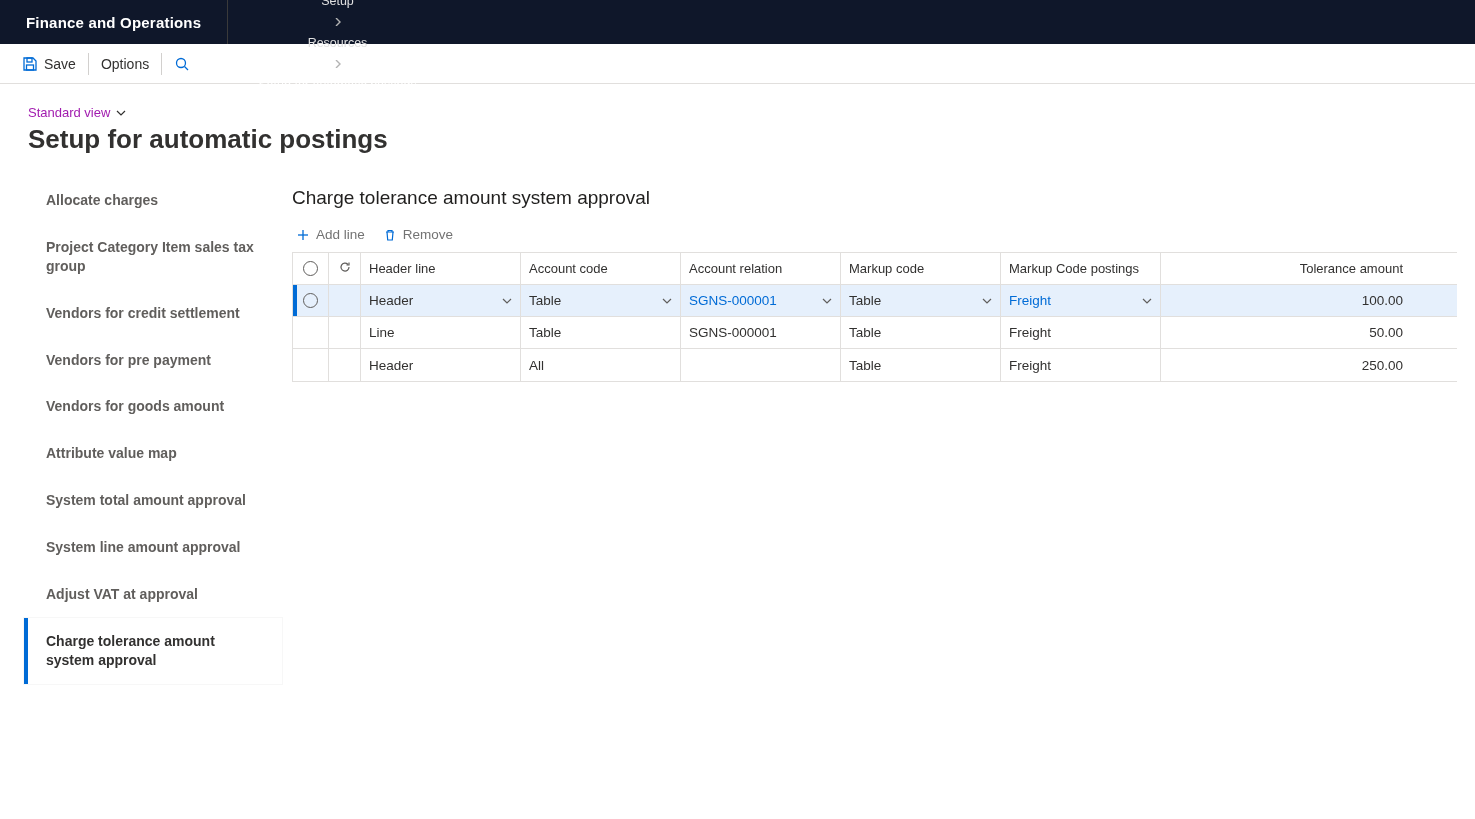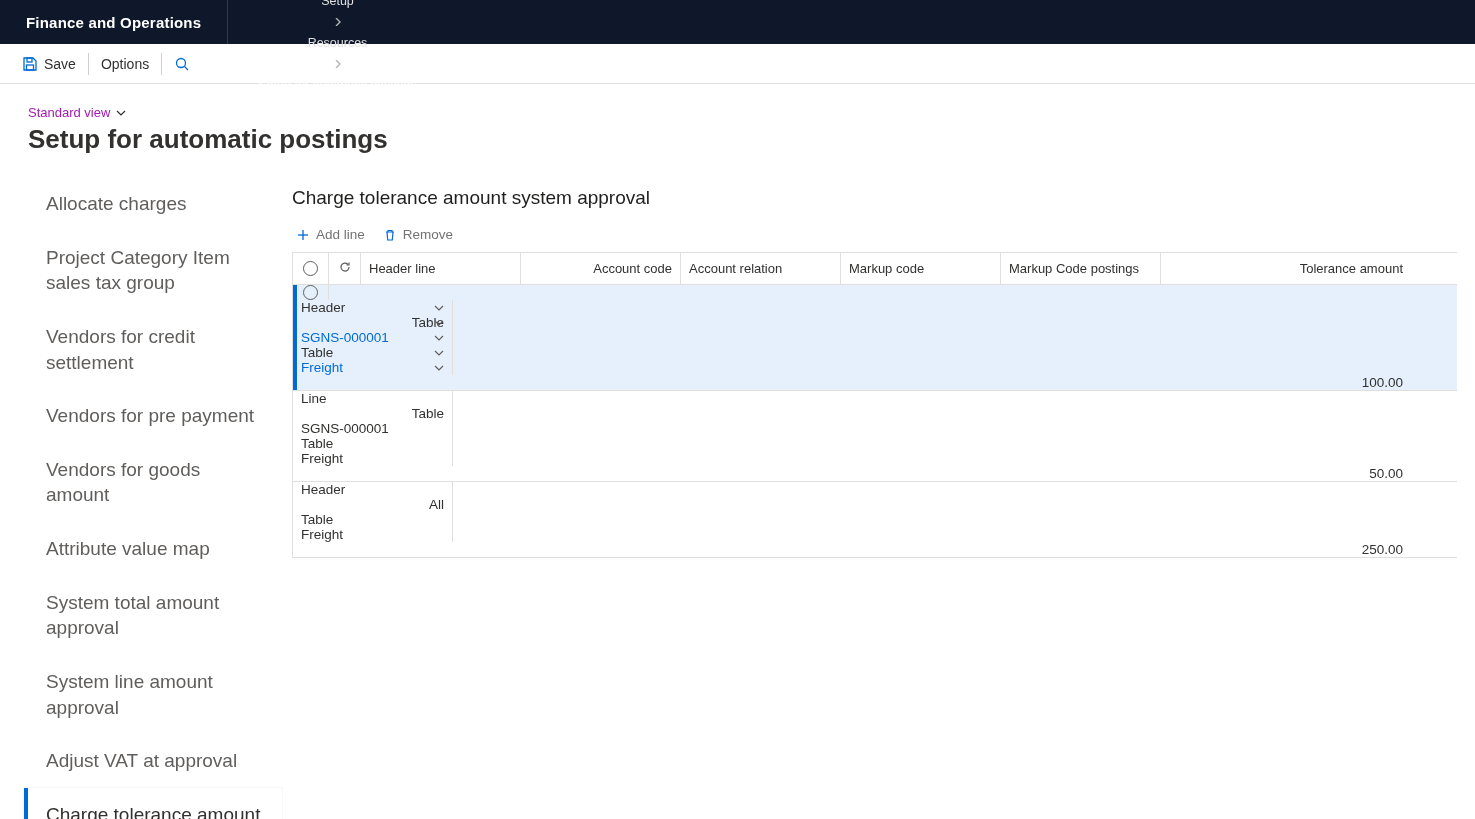--- a/index.html
+++ b/index.html
@@ -22,21 +22,21 @@
 
     
     .page-header { padding: 20px 0 14px 28px; }
     .view-selector { display: inline-flex; align-items: center; gap: 6px; font-size: 13px; color: #a21caf; cursor: pointer; margin-bottom: 4px; }
     .view-selector svg { display: block; }
     .page-title { font-size: 26px; font-weight: 600; }
 
     
     .body { display: flex; }
     .sidebar { width: 282px; padding: 8px 0 20px 28px; }
-    .sidebar-item { display: flex; align-items: center; padding: 14px 18px; font-size: 19px; color: #605e5c; cursor: pointer; line-height: 1.35; border-left: 4px solid transparent; margin-left: -4px; }
+    .sidebar-item { display: flex; align-items: center; padding: 14px 18px; font-size: 14px; color: #605e5c; cursor: pointer; line-height: 1.35; border-left: 4px solid transparent; margin-left: -4px; font-weight: bold; }
     .sidebar-item.active { background: #fff; color: #323130; border-left-color: #006bd6; box-shadow: 0 0 0 1px rgba(0,0,0,.03); }
 
     .main { flex: 1; padding: 18px 0 0 10px; }
     .section-title { font-size: 19px; font-weight: 400; color: #201f1e; margin-bottom: 18px; }
 
     .grid-toolbar { display: flex; align-items: center; gap: 18px; margin: 0 0 10px 4px; }
     .grid-toolbar-btn { display: inline-flex; align-items: center; gap: 6px; color: #737373; font-size: 13.5px; cursor: pointer; }
     .grid-toolbar-btn svg { display: block; }
 
     
@@ -44,34 +44,34 @@
     .grid-head, .grid-row { display: flex; min-height: 32px; }
     .grid-head { border-bottom: 1px solid #e1dfdd; font-size: 13px; color: #323130; }
     .grid-row { border-bottom: 1px solid #e1dfdd; font-size: 13.5px; }
     .grid-row:last-child { border-bottom: none; }
     .cell { display: flex; align-items: center; padding: 0 8px; border-right: 1px solid #e1dfdd; position: relative; }
     .grid .cell:last-child { border-right: none; }
 
     .col-sel  { width: 36px; justify-content: center; }
     .col-ref  { width: 32px; justify-content: center; }
     .col-hl   { width: 160px; }
-    .col-ac   { width: 160px; justify-content: flex-end; }
+    .col-ac   { width: 160px; }
     .col-ar   { width: 160px; }
     .col-mc   { width: 160px; }
     .col-mcr  { width: 160px; }
     .col-tol  { flex: 1; justify-content: flex-end; padding-right: 54px; }
 
     .sel-circle { width: 15px; height: 15px; border: 1px solid #605e5c; border-radius: 50%; }
 
     .dd { position: absolute; right: 8px; top: 50%; transform: translateY(-50%); }
     .dd svg { display: block; }
 
     .grid-row.selected { background: #e6f0fc; }
     .grid-row.selected::before { content: ""; position: absolute; left: 0; top: 0; bottom: 0; width: 4px; background: #006bd6; }
-    .grid-row { position: relative; flex-direction: column; }
+    .grid-row { position: relative; }
     .grid-row.selected .link { color: #006bd6; }
     .link { color: #006bd6; }
 
     .num { font-variant-numeric: tabular-nums; }
 
   </style>
 </head>
 <body>
 
 <div class="top-header">

